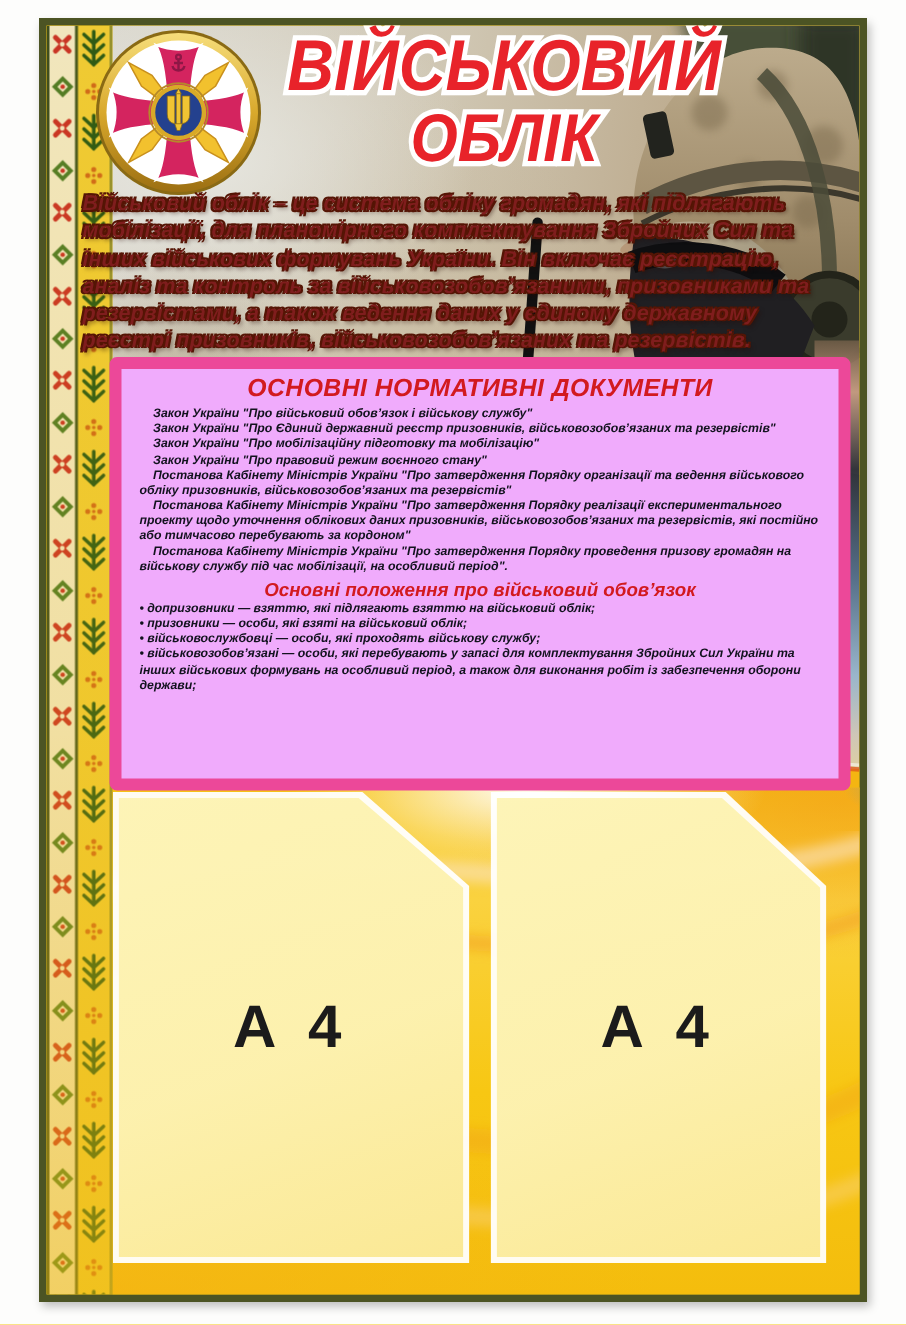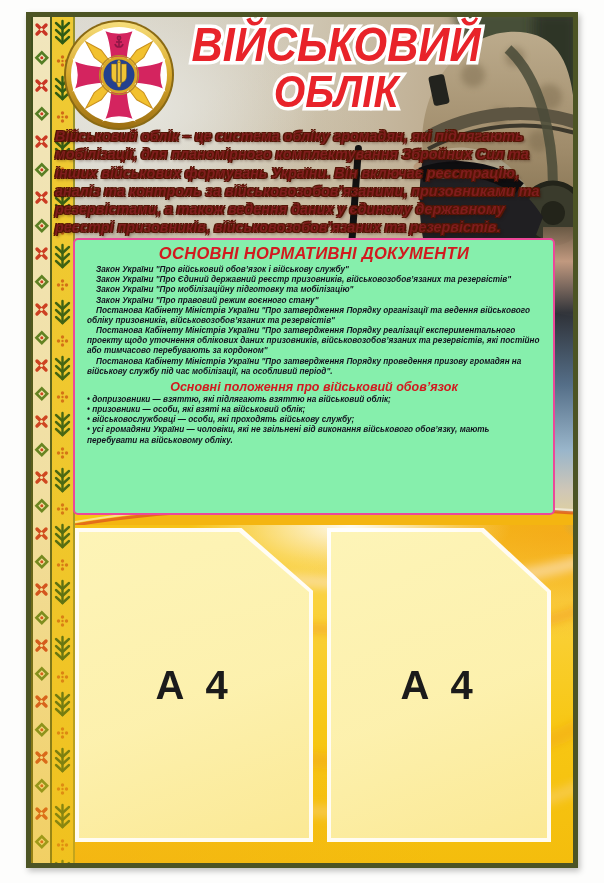--- a/index.html
+++ b/index.html
@@ -29,21 +29,21 @@
   .t-line.l2{font-size:45px;}
   .t-back{position:absolute;left:0;right:0;top:0;color:#fff;-webkit-text-stroke:7px #ffffff;}
   .t-front{position:relative;color:#e8232a;}
 
   
   .intro{position:absolute;left:24px;top:110px;width:502px;z-index:6;
     font-size:14.4px;font-weight:bold;font-style:italic;line-height:1.27;color:#7f1d1d;white-space:pre-line;
     text-shadow:-1.3px -1.3px 0 #551505,1.3px -1.3px 0 #551505,-1.3px 1.3px 0 #551505,1.3px 1.3px 0 #551505,2px 2px 3px rgba(40,10,0,.55);}
 
   
-  .docs{position:absolute;left:42px;top:221px;width:454px;height:270px;z-index:6;background:#86efac;border:2px solid #ec4899;border-radius:5px;padding:3px 12px 0 12px;}
+  .docs{position:absolute;left:42px;top:221px;width:454px;height:270px;z-index:6;background:#f0abfc;border:8px solid #ec4899;border-radius:5px;padding:3px 12px 0 12px;}
   .docs-heading{margin:1px 0 2px 0;text-align:center;color:#d21a1f;font-size:16.5px;font-weight:bold;font-style:italic;letter-spacing:.3px;}
   .law{margin:0;font-size:8.2px;font-weight:bold;font-style:italic;color:#12121e;line-height:1.24;text-indent:9px;}
   .docs-subheading{margin:3px 0 1px 0;text-align:center;color:#d21a1f;font-size:12.5px;font-weight:bold;font-style:italic;}
   .prov{margin:0;font-size:8.2px;font-weight:bold;font-style:italic;color:#12121e;line-height:1.24;}
 
   
   .wave-cap{position:absolute;left:44px;top:484px;width:498px;height:26px;z-index:2;}
   .gold-band{position:absolute;left:44px;top:508px;width:550px;height:338px;z-index:2;overflow:hidden;
     background:
       radial-gradient(230px 85px at 50% 0%, rgba(255,255,255,.95), rgba(255,246,205,.35) 45%, rgba(255,246,205,0) 70%),
@@ -260,17 +260,17 @@
       <p class="law">Закон України "Про Єдиний державний реєстр призовників, військовозобов’язаних та резервістів"</p>
       <p class="law">Закон України "Про мобілізаційну підготовку та мобілізацію"</p>
       <p class="law">Закон України "Про правовий режим воєнного стану"</p>
       <p class="law">Постанова Кабінету Міністрів України "Про затвердження Порядку організації та ведення військового обліку призовників, військовозобов’язаних та резервістів"</p>
       <p class="law">Постанова Кабінету Міністрів України "Про затвердження Порядку реалізації експериментального проекту щодо уточнення облікових даних призовників, військовозобов’язаних та резервістів, які постійно або тимчасово перебувають за кордоном"</p>
       <p class="law">Постанова Кабінету Міністрів України "Про затвердження Порядку проведення призову громадян на військову службу під час мобілізації, на особливий період".</p>
       <h3 class="docs-subheading">Основні положення про військовий обов’язок</h3>
       <p class="prov">• допризовники — взяттю, які підлягають взяттю на військовий облік;</p>
       <p class="prov">• призовники — особи, які взяті на військовий облік;</p>
       <p class="prov">• військовослужбовці — особи, які проходять військову службу;</p>
-      <p class="prov">• усі громадяни України — чоловіки, які не звільнені від виконання військового обов’язку, мають перебувати на військовому обліку.</p>
+      <p class="prov">• військовозобов’язані — особи, які перебувають у запасі для комплектування Збройних Сил України та інших військових формувань на особливий період, а також для виконання робіт із забезпечення оборони держави;</p>
     </div>
 
   </div>
 </div>
 
 </body></html>

